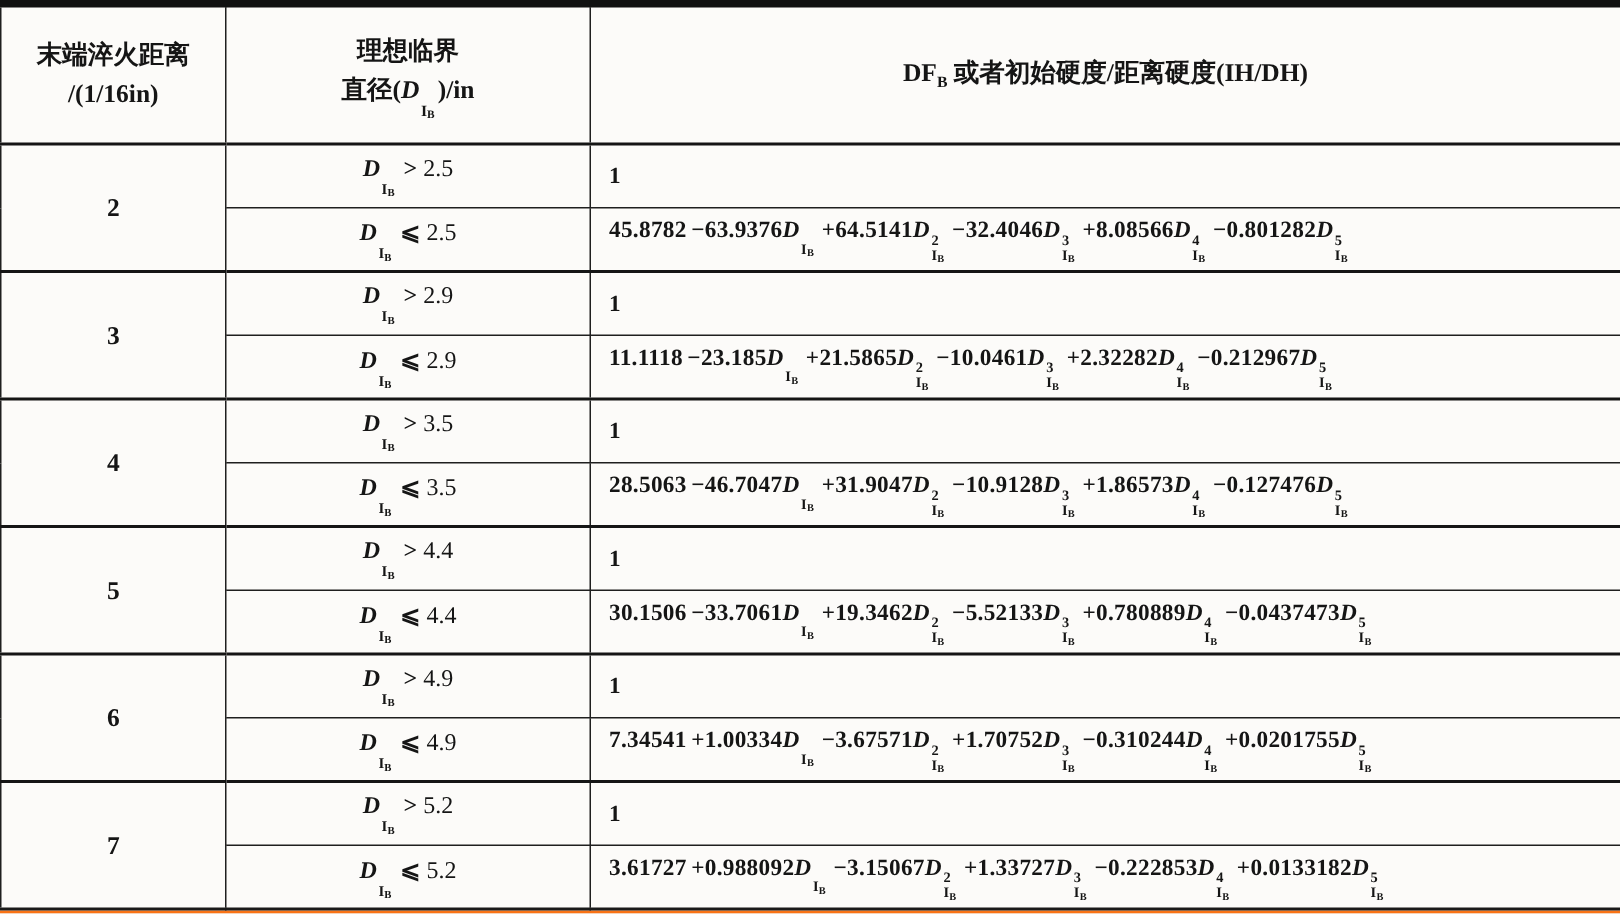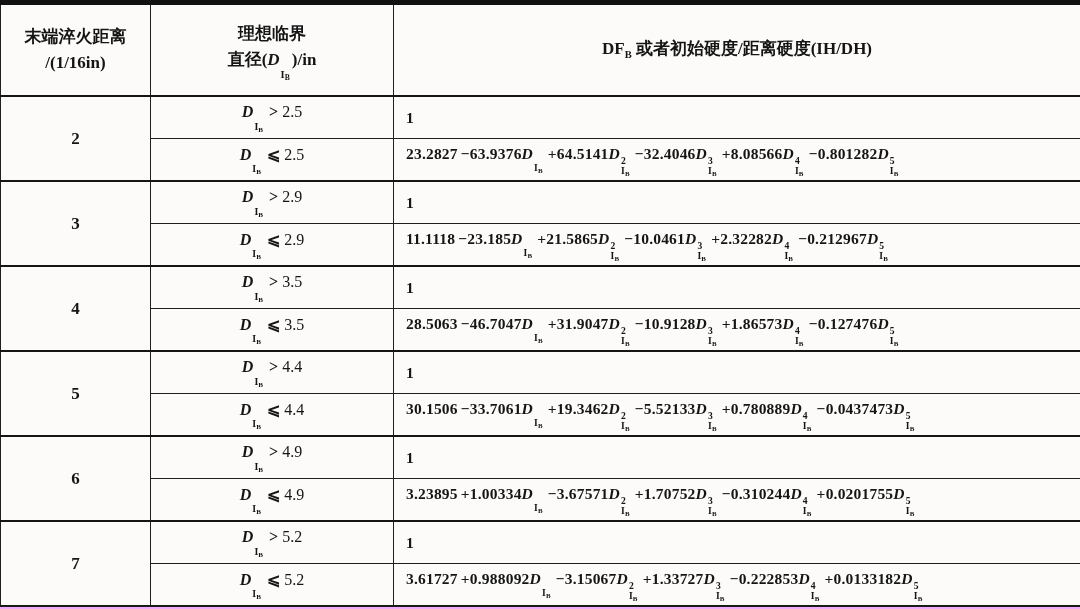--- a/index.html
+++ b/index.html
@@ -1,19 +1,19 @@
 <!DOCTYPE html>
 <html><head>
 <meta charset="utf-8">
 <style>
   html,body{margin:0;padding:0;width:1080px;height:609px;overflow:hidden;
     background:#f4f3f0;
     font-family:"Liberation Serif","DejaVu Serif",serif;
     -webkit-font-smoothing:antialiased;}
-  .page{position:relative;width:1080px;height:609px;background:#f0abfc;}
+  .page{position:relative;width:1080px;height:609px;background:#f97316;}
   table.quench{border-collapse:collapse;width:1080px;table-layout:fixed;
     background:#fcfbf9;color:#151515;
     border-top:5px solid #111;border-bottom:2px solid #1a1a1a;border-left:1px solid #2a2a2a;}
   td,th{border:1.5px solid #1f1f1f;padding:0;vertical-align:middle;font-weight:bold;}
   th{height:90px;}
   col.c1{width:150px;}col.c2{width:243px;}col.c3{width:687px;}
   .hd{font-size:17px;line-height:1.55;text-align:center;font-weight:bold;}
   .hd .ln{display:block;}
   tbody td{height:41px;}
   td.dist{text-align:center;font-size:17px;}
@@ -69,21 +69,21 @@
                 <span class="sp"></span>
                 <span class="sb">I<span class="sbb">B</span></span>
               </span></span><span class="op">&gt;</span><span class="val">2.5</span></td>
           <td class="res">1</td>
         </tr>
         <tr>
           <td class="cond"><span class="dv"><span class="db">D</span><span class="st">
                 <span class="sp"></span>
                 <span class="sb">I<span class="sbb">B</span></span>
               </span></span><span class="op">⩽</span><span class="val">2.5</span></td>
-          <td class="res"><span class="term">23.2827</span><span class="term">−63.9376<span class="dv"><span class="db">D</span><span class="st">
+          <td class="res"><span class="term">45.8782</span><span class="term">−63.9376<span class="dv"><span class="db">D</span><span class="st">
                   <span class="sp"></span>
                   <span class="sb">I<span class="sbb">B</span></span>
                 </span></span></span><span class="term">+64.5141<span class="dv"><span class="db">D</span><span class="st">
                   <span class="sp">2</span>
                   <span class="sb">I<span class="sbb">B</span></span>
                 </span></span></span><span class="term">−32.4046<span class="dv"><span class="db">D</span><span class="st">
                   <span class="sp">3</span>
                   <span class="sb">I<span class="sbb">B</span></span>
                 </span></span></span><span class="term">+8.08566<span class="dv"><span class="db">D</span><span class="st">
                   <span class="sp">4</span>
@@ -189,21 +189,21 @@
                 <span class="sp"></span>
                 <span class="sb">I<span class="sbb">B</span></span>
               </span></span><span class="op">&gt;</span><span class="val">4.9</span></td>
           <td class="res">1</td>
         </tr>
         <tr>
           <td class="cond"><span class="dv"><span class="db">D</span><span class="st">
                 <span class="sp"></span>
                 <span class="sb">I<span class="sbb">B</span></span>
               </span></span><span class="op">⩽</span><span class="val">4.9</span></td>
-          <td class="res"><span class="term">3.23895</span><span class="term">+1.00334<span class="dv"><span class="db">D</span><span class="st">
+          <td class="res"><span class="term">7.34541</span><span class="term">+1.00334<span class="dv"><span class="db">D</span><span class="st">
                   <span class="sp"></span>
                   <span class="sb">I<span class="sbb">B</span></span>
                 </span></span></span><span class="term">−3.67571<span class="dv"><span class="db">D</span><span class="st">
                   <span class="sp">2</span>
                   <span class="sb">I<span class="sbb">B</span></span>
                 </span></span></span><span class="term">+1.70752<span class="dv"><span class="db">D</span><span class="st">
                   <span class="sp">3</span>
                   <span class="sb">I<span class="sbb">B</span></span>
                 </span></span></span><span class="term">−0.310244<span class="dv"><span class="db">D</span><span class="st">
                   <span class="sp">4</span>

